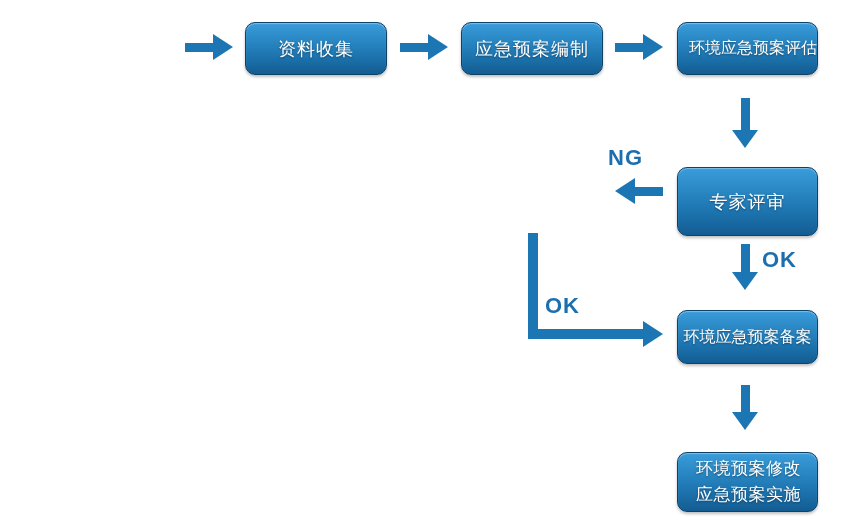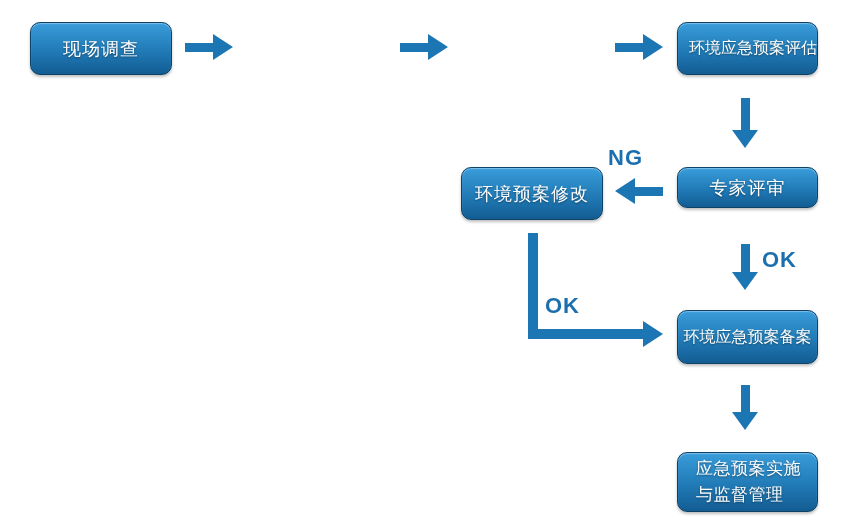--- a/index.html
+++ b/index.html
@@ -28,21 +28,21 @@
     align-items: center;
     justify-content: center;
     text-shadow: 0 1px 2px rgba(0,0,0,0.4);
     font-size: 18px;
     letter-spacing: 1px;
   }
   .n1 { left: 30px;  top: 22px;  width: 142px; height: 53px; }
   .n2 { left: 245px; top: 22px;  width: 142px; height: 53px; }
   .n3 { left: 461px; top: 22px;  width: 142px; height: 53px; }
   .n4 { left: 677px; top: 22px;  width: 141px; height: 53px; font-size: 16px; letter-spacing: 0; justify-content: flex-end; }
-  .n5 { left: 677px; top: 167px; width: 141px; height: 41px; }
+  .n5 { left: 677px; top: 167px; width: 141px; height: 69px; }
   .n6 { left: 461px; top: 167px; width: 142px; height: 53px; }
   .n7 { left: 677px; top: 310px; width: 141px; height: 54px; font-size: 16px; letter-spacing: 0; align-items: center; }
   .n8 { left: 677px; top: 452px; width: 141px; height: 60px; font-size: 17px; justify-content: flex-start; padding-left: 18px; letter-spacing: 0.5px; }
   .two-line { display: flex; flex-direction: column; line-height: 26px; text-align: left; }
 
   
   .arr { position: absolute; }
   .arr .shaft { position: absolute; background: #1d76b4; }
   .arr .head  { position: absolute; width: 0; height: 0; }
 
@@ -99,41 +99,41 @@
   }
   .lbl-ng  { left: 608px; top: 145px; width: 54px; text-align: left; }
   .lbl-ok1 { left: 762px; top: 247px; }
   .lbl-ok2 { left: 545px; top: 293px; }
 </style>
 </head>
 <body>
 
 <div class="canvas">
 
-  <div class="node n1">
-    <span>现场调查</span>
+  <div class="node n2">
+    <span>资料收集</span>
+  </div>
+  <div class="node n3">
+    <span>应急预案编制</span>
   </div>
   <div class="node n4">
     <span>环境应急预案评估</span>
   </div>
 
   <div class="node n5">
     <span>专家评审</span>
   </div>
-  <div class="node n6">
-    <span>环境预案修改</span>
-  </div>
 
   <div class="node n7">
     <span>环境应急预案备案</span>
   </div>
   <div class="node n8">
     <span class="two-line">
+      <span>环境预案修改</span>
       <span>应急预案实施</span>
-      <span>与监督管理</span>
     </span>
   </div>
 
   <div class="arr arr-r a1">
       <div class="shaft"></div>
       <div class="head"></div>
     </div>
   <div class="arr arr-r a2">
       <div class="shaft"></div>
       <div class="head"></div>

